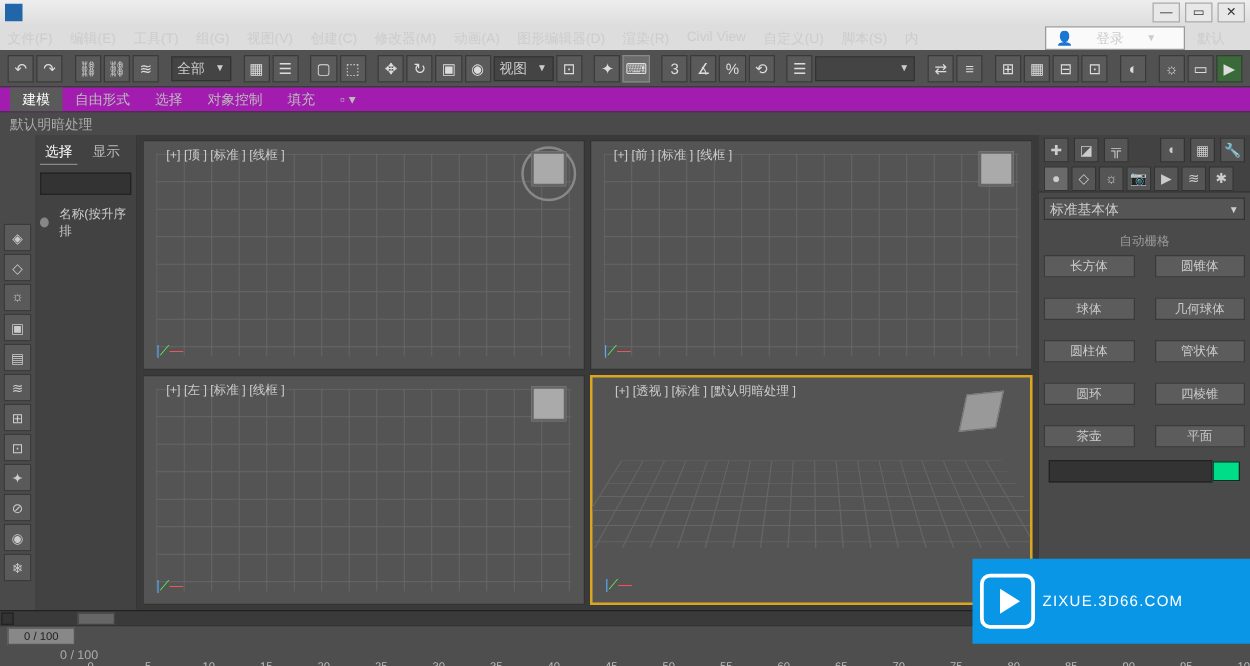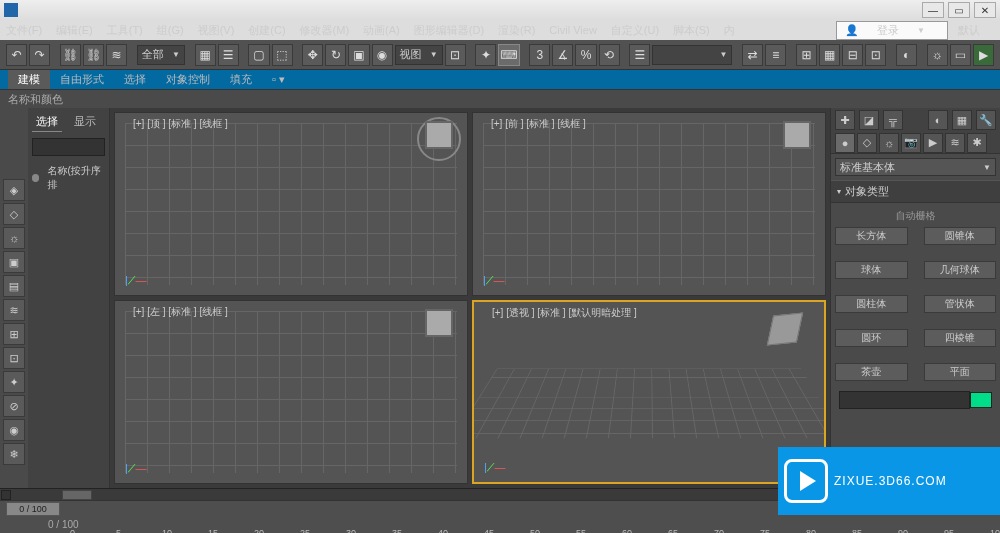--- a/index.html
+++ b/index.html
@@ -20,21 +20,21 @@
 
 
 .toolbar { height: 30px; background: #515151; border-bottom: 1px solid #333; display: flex; align-items: center; padding: 0 6px; gap: 2px; }
 .tbtn { width: 22px; height: 22px; background: #5a5a5a; border: 1px solid #3a3a3a; display: flex; align-items: center; justify-content: center; font-size: 12px; color:#ddd;}
 .tbtn.active { background:#6b6b6b; border-color:#888;}
 .tsep { width: 6px; }
 .tsel { height: 20px; background:#444; border:1px solid #333; padding:0 4px; display:flex; align-items:center; min-width:48px; font-size:11px;}
 .tsel .arrow { margin-left:auto; font-size:8px;}
 
 
-.ribbon { height: 20px; background: #0369a1; display: flex; align-items: center; padding-left: 8px; border-bottom:1px solid #333;}
+.ribbon { height: 20px; background: #a21caf; display: flex; align-items: center; padding-left: 8px; border-bottom:1px solid #333;}
 .rtab { padding: 2px 10px; color: #bbb; }
 .rtab.active { background: #5a5a5a; color: #fff; }
 .ribbonsub { height: 18px; background: #4a4a4a; padding-left:8px; display:flex; align-items:center; color:#aaa; font-size:11px;}
 
 
 .main { display: flex; height: 380px; }
 
 
 .leftbar { width: 110px; background: #424242; border-right: 1px solid #333; display:flex;}
 .lefticons { width: 28px; background:#4a4a4a; display:flex; flex-direction:column; padding-top:70px;}
@@ -191,21 +191,21 @@
 </div>
 
 <div class="ribbon">
   <div class="rtab active">建模</div>
   <div class="rtab">自由形式</div>
   <div class="rtab">选择</div>
   <div class="rtab">对象控制</div>
   <div class="rtab">填充</div>
   <div class="rtab">▫ ▾</div>
 </div>
-<div class="ribbonsub">名称和颜色</div>
+<div class="ribbonsub">默认明暗处理</div>
 
 <div class="main">
 
   <div class="leftbar">
     <div class="lefticons">
       <div class="licon">◈</div>
       <div class="licon">◇</div>
       <div class="licon">☼</div>
       <div class="licon">▣</div>
       <div class="licon">▤</div>
@@ -290,23 +290,20 @@
       <div class="rtabicon">☼</div>
       <div class="rtabicon">📷</div>
       <div class="rtabicon">▶</div>
       <div class="rtabicon">≋</div>
       <div class="rtabicon">✱</div>
     </div>
     <div class="rdrop">
       <span>标准基本体</span>
         <span style="margin-left:auto;font-size:8px;">▼</span>
     </div>
-    <div class="rollout-hdr">
-        <span>对象类型</span>
-      </div>
     <div class="rollout-body">
       <div class="autogrid">自动栅格</div>
       <div class="objgrid">
         <div class="objbtn">长方体</div>
         <div class="objbtn">圆锥体</div>
         <div class="objbtn">球体</div>
         <div class="objbtn">几何球体</div>
         <div class="objbtn">圆柱体</div>
         <div class="objbtn">管状体</div>
         <div class="objbtn">圆环</div>

